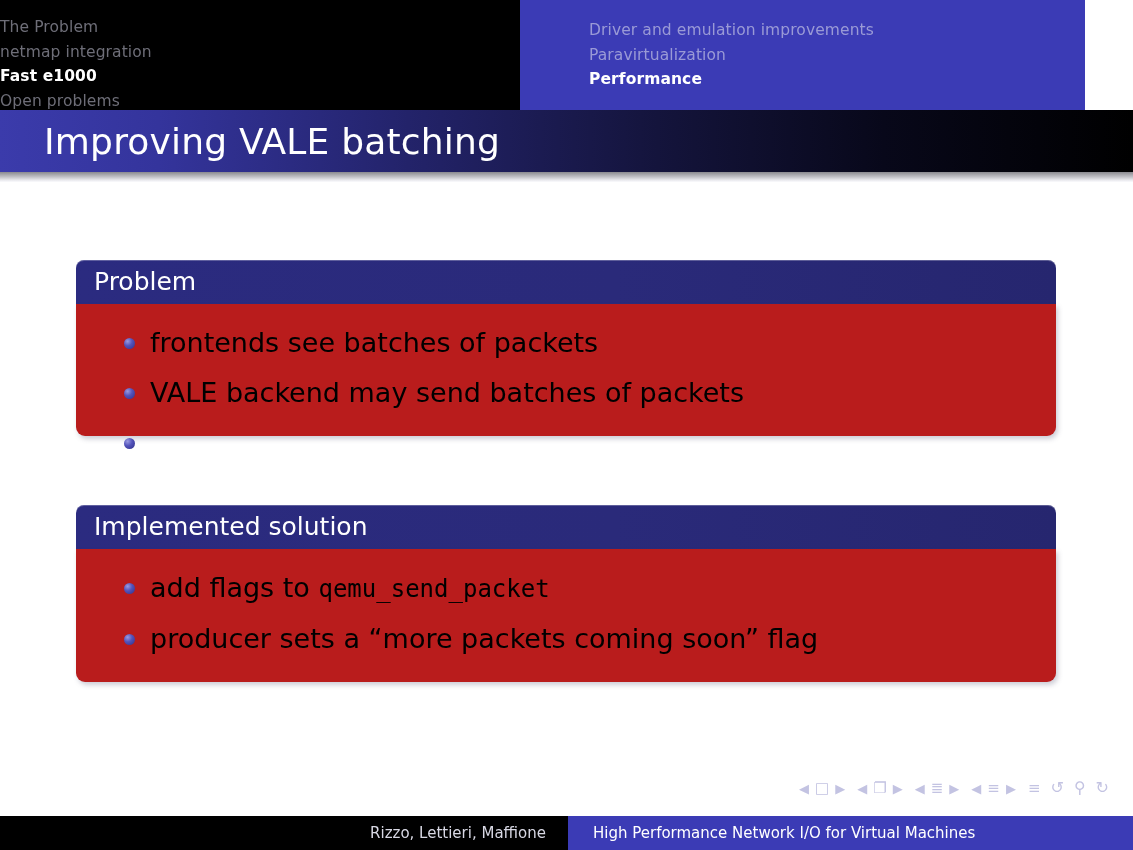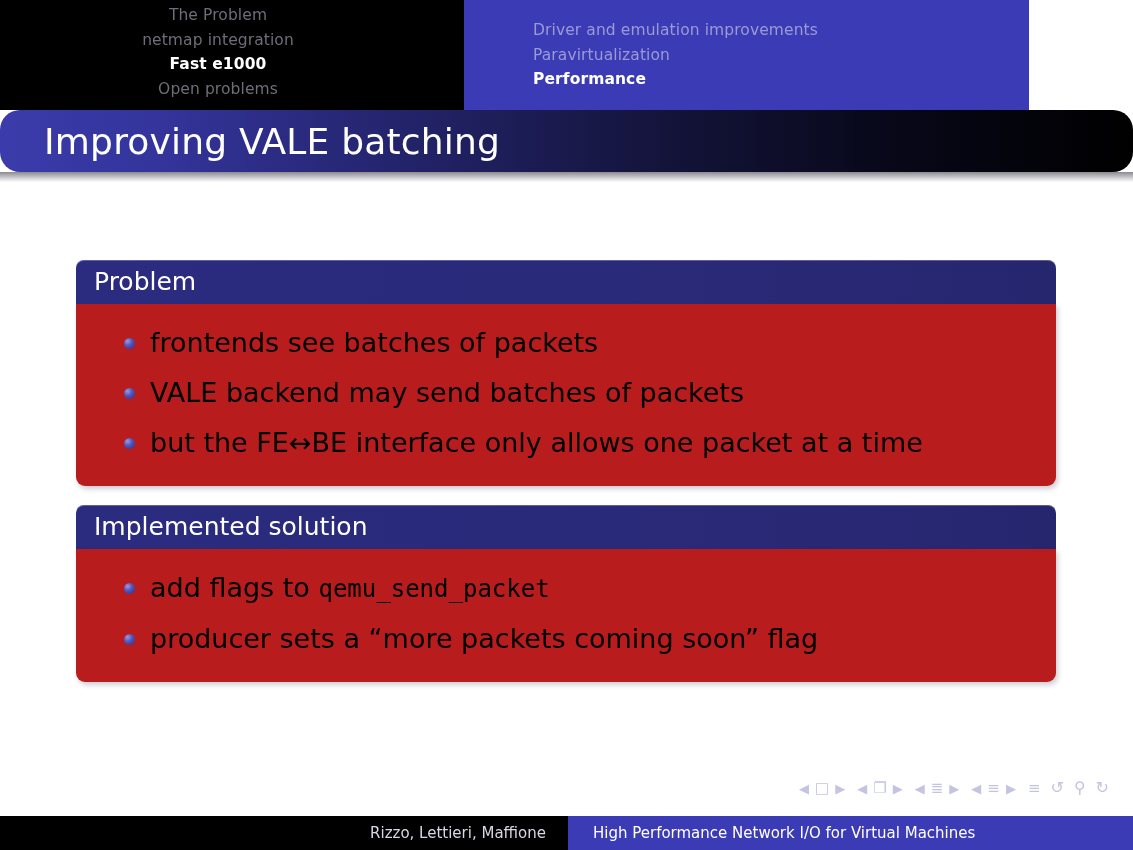--- a/index.html
+++ b/index.html
@@ -18,26 +18,26 @@
 
   
   .headerbar {
     position: absolute;
     left: 0; top: 0;
     width: 1133px;
     height: 110px;
     display: flex;
   }
   .header-left {
-    width: 464px;
+    width: 520px;
     height: 110px;
     background: #000000;
     box-sizing: border-box;
-    padding: 3px 28px 0 0;
-    text-align: center;
+    padding: 15px 28px 0 0;
+    text-align: left;
   }
   .header-right {
     width: 565px;
     height: 110px;
     background: #3b3bb5;
     box-sizing: border-box;
     padding: 18px 0 0 25px;
     text-align: left;
   }
   .nav-item {
@@ -53,21 +53,20 @@
 
   
   .titlebar {
     position: absolute;
     left: 0; top: 110px;
     width: 1133px;
     height: 62px;
     background: linear-gradient(to right, #3b3bab 0%, #34349c 14%, #23236a 36%, #14143c 58%, #08081a 78%, #000000 100%);
     display: flex;
     align-items: center;
-    border-radius: 20px;
   }
   .titlebar-text {
     color: #ffffff;
     font-size: 36px;
     font-weight: normal;
     padding-left: 44px;
     letter-spacing: 0.2px;
     white-space: nowrap;
   }
   .title-underbar {
@@ -220,21 +219,20 @@
         <li>
           <span class="dot"></span>
           <span>frontends see batches of packets</span>
         </li>
         <li>
           <span class="dot"></span>
           <span>VALE backend may send batches of packets</span>
         </li>
         <li>
           <span class="dot"></span>
-          <span>but the FE↔BE interface only allows one packet at a time</span>
         </li>
       </ul>
     </div>
   </div>
 
   <div class="block" style="top:323px;">
     <div class="block-title">Implemented solution</div>
     <div class="block-body">
       <ul class="bullets">
         <li>

